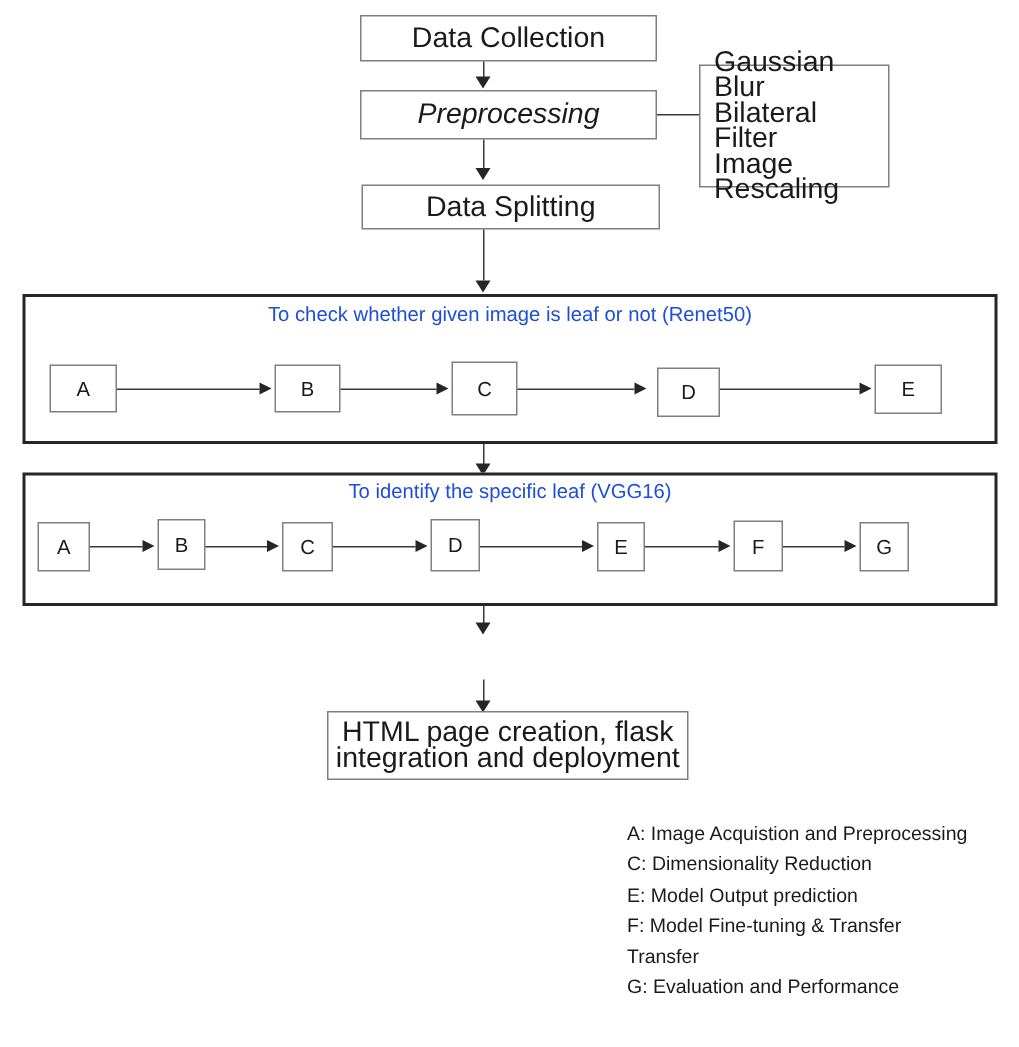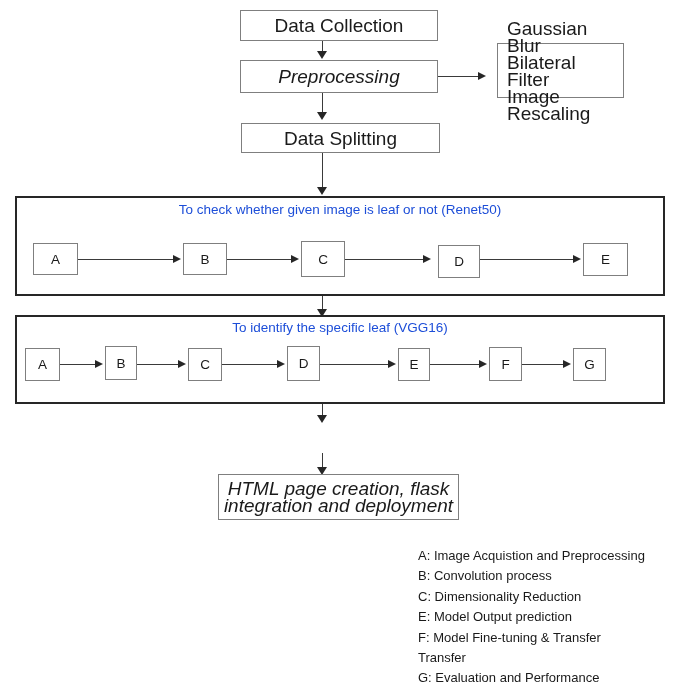--- a/index.html
+++ b/index.html
@@ -104,21 +104,21 @@
   <div class="node" style="left:240px; top:10px; width:198px; height:31px;">Data Collection</div>
 
   <div class="vline" style="left:322px; top:41px; height:11px;"></div>
   <div class="arrow-down" style="left:317px; top:51px;"></div>
 
   <div class="node" style="left:240px; top:60px; width:198px; height:33px;font-style:italic;">Preprocessing</div>
 
   <div class="hline" style="left:438px; top:76px; width:40px;"></div>
   <div class="arrow-right" style="left:478px; top:72px;"></div>
 
-  <div class="node left-text" style="left:497px; top:43px; width:127px; height:55px;">Gaussian Blur
+  <div class="node left-text" style="left:466px; top:43px; width:127px; height:82px;">Gaussian Blur
 Bilateral Filter
 Image Rescaling</div>
 
   <div class="vline" style="left:322px; top:93px; height:19px;"></div>
   <div class="arrow-down" style="left:317px; top:112px;"></div>
 
   <div class="node" style="left:241px; top:123px; width:199px; height:30px;">Data Splitting</div>
 
   <div class="vline" style="left:322px; top:153px; height:34px;"></div>
   <div class="arrow-down" style="left:317px; top:187px;"></div>
@@ -176,26 +176,25 @@
 
   <div class="mini" style="left:573px; top:348px; width:33px; height:33px;">G</div>
 
   <div class="vline" style="left:322px; top:404px; height:15px;"></div>
   <div class="arrow-down" style="left:317px; top:415px;"></div>
 
 
   <div class="vline" style="left:322px; top:453px; height:17px;"></div>
   <div class="arrow-down" style="left:317px; top:467px;"></div>
 
-  <div class="node" style="left:218px; top:474px; width:241px; height:46px;font-style:italic;">HTML page creation, flask
+  <div class="node" style="left:218px; top:474px; width:241px; height:46px;">HTML page creation, flask
 integration and deployment</div>
 
   <div class="legend" style="left:418px; top:546px;">
     <div>A: Image Acquistion and Preprocessing</div>
-    <div>B: Convolution process</div>
     <div>C: Dimensionality Reduction</div>
     <div>E: Model Output prediction</div>
     <div>F: Model Fine-tuning &amp; Transfer</div>
     <div>Transfer</div>
     <div>G: Evaluation and Performance</div>
   </div>
 
 </div>
 
 </body></html>

